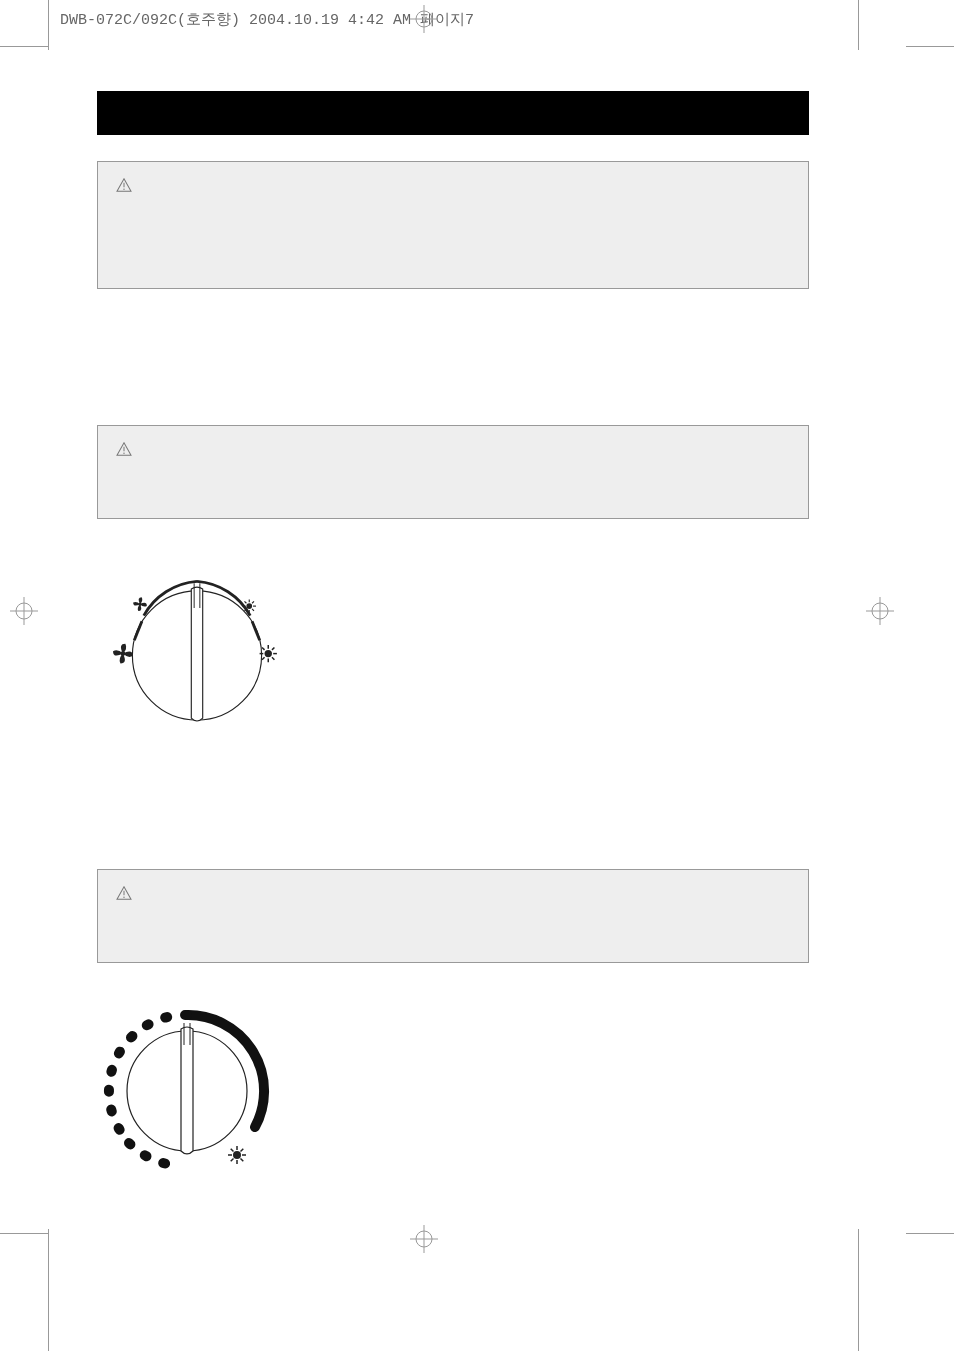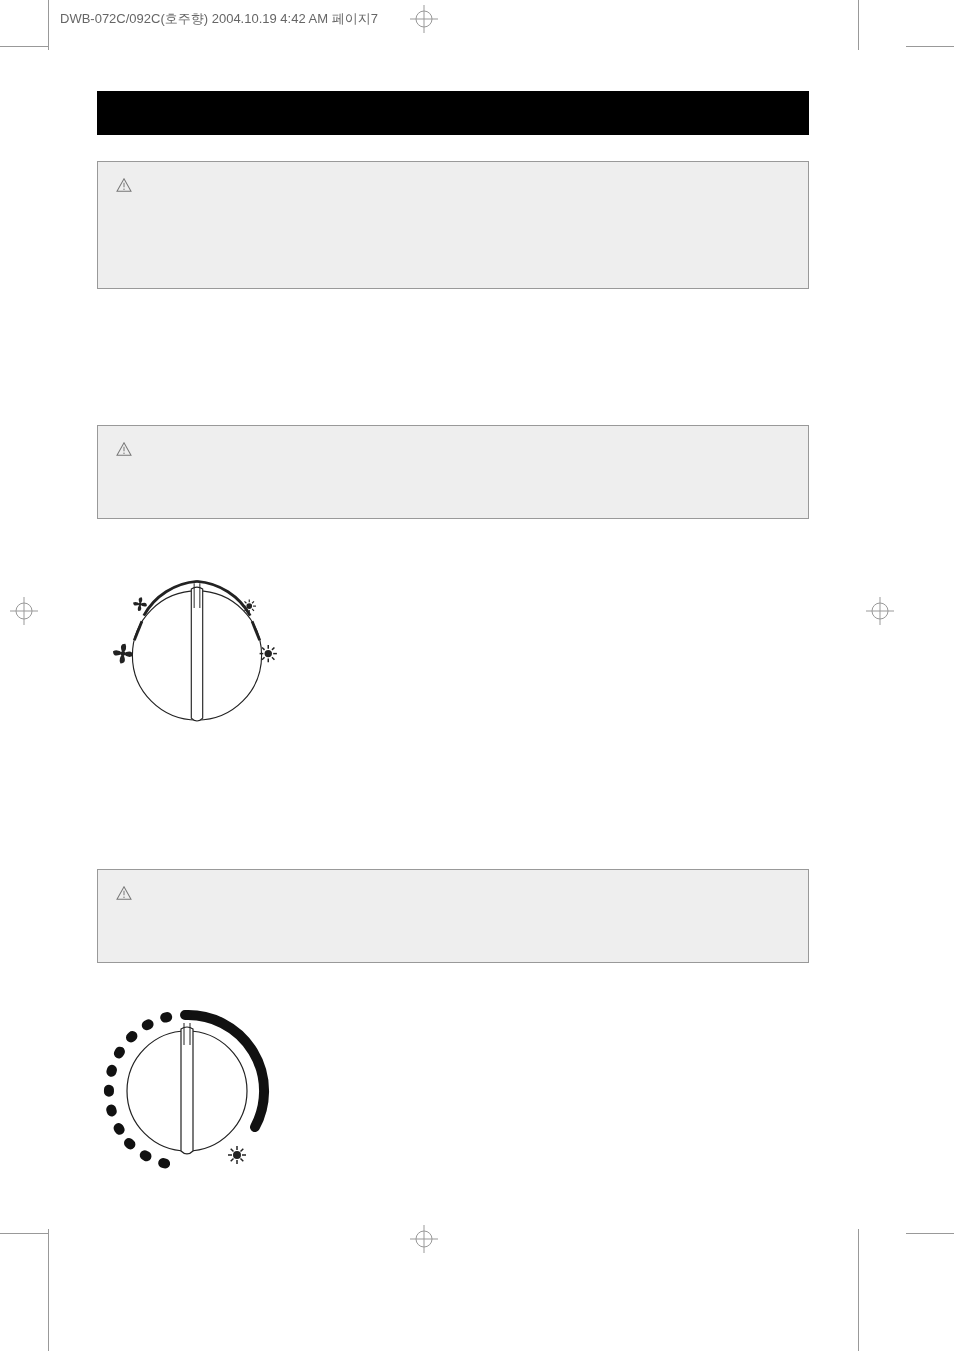--- a/index.html
+++ b/index.html
@@ -17,23 +17,23 @@
   .crop-top-right-h { top: 46px; right: 0; width: 48px; }
   .crop-top-right-v { top: 0; right: 95px; height: 50px; }
   .crop-bot-left-h { bottom: 117px; left: 0; width: 48px; }
   .crop-bot-left-v { bottom: 0; left: 48px; height: 122px; }
   .crop-bot-right-h { bottom: 117px; right: 0; width: 48px; }
   .crop-bot-right-v { bottom: 0; right: 95px; height: 122px; }
   .header-text {
     position: absolute;
     top: 10px;
     left: 60px;
-    font-size: 13px;
+    font-size: 15px;
     color: #666;
-    font-family: Liberation Sans, sans-serif;
+    font-family: Liberation Mono, monospace;
     text-align: right;
   }
   .reg-mark {
     position: absolute;
     width: 28px;
     height: 28px;
   }
   .reg-top { top: 5px; left: 43%; }
   .reg-left { top: 597px; left: 10px; }
   .reg-right { top: 597px; right: 60px; }

